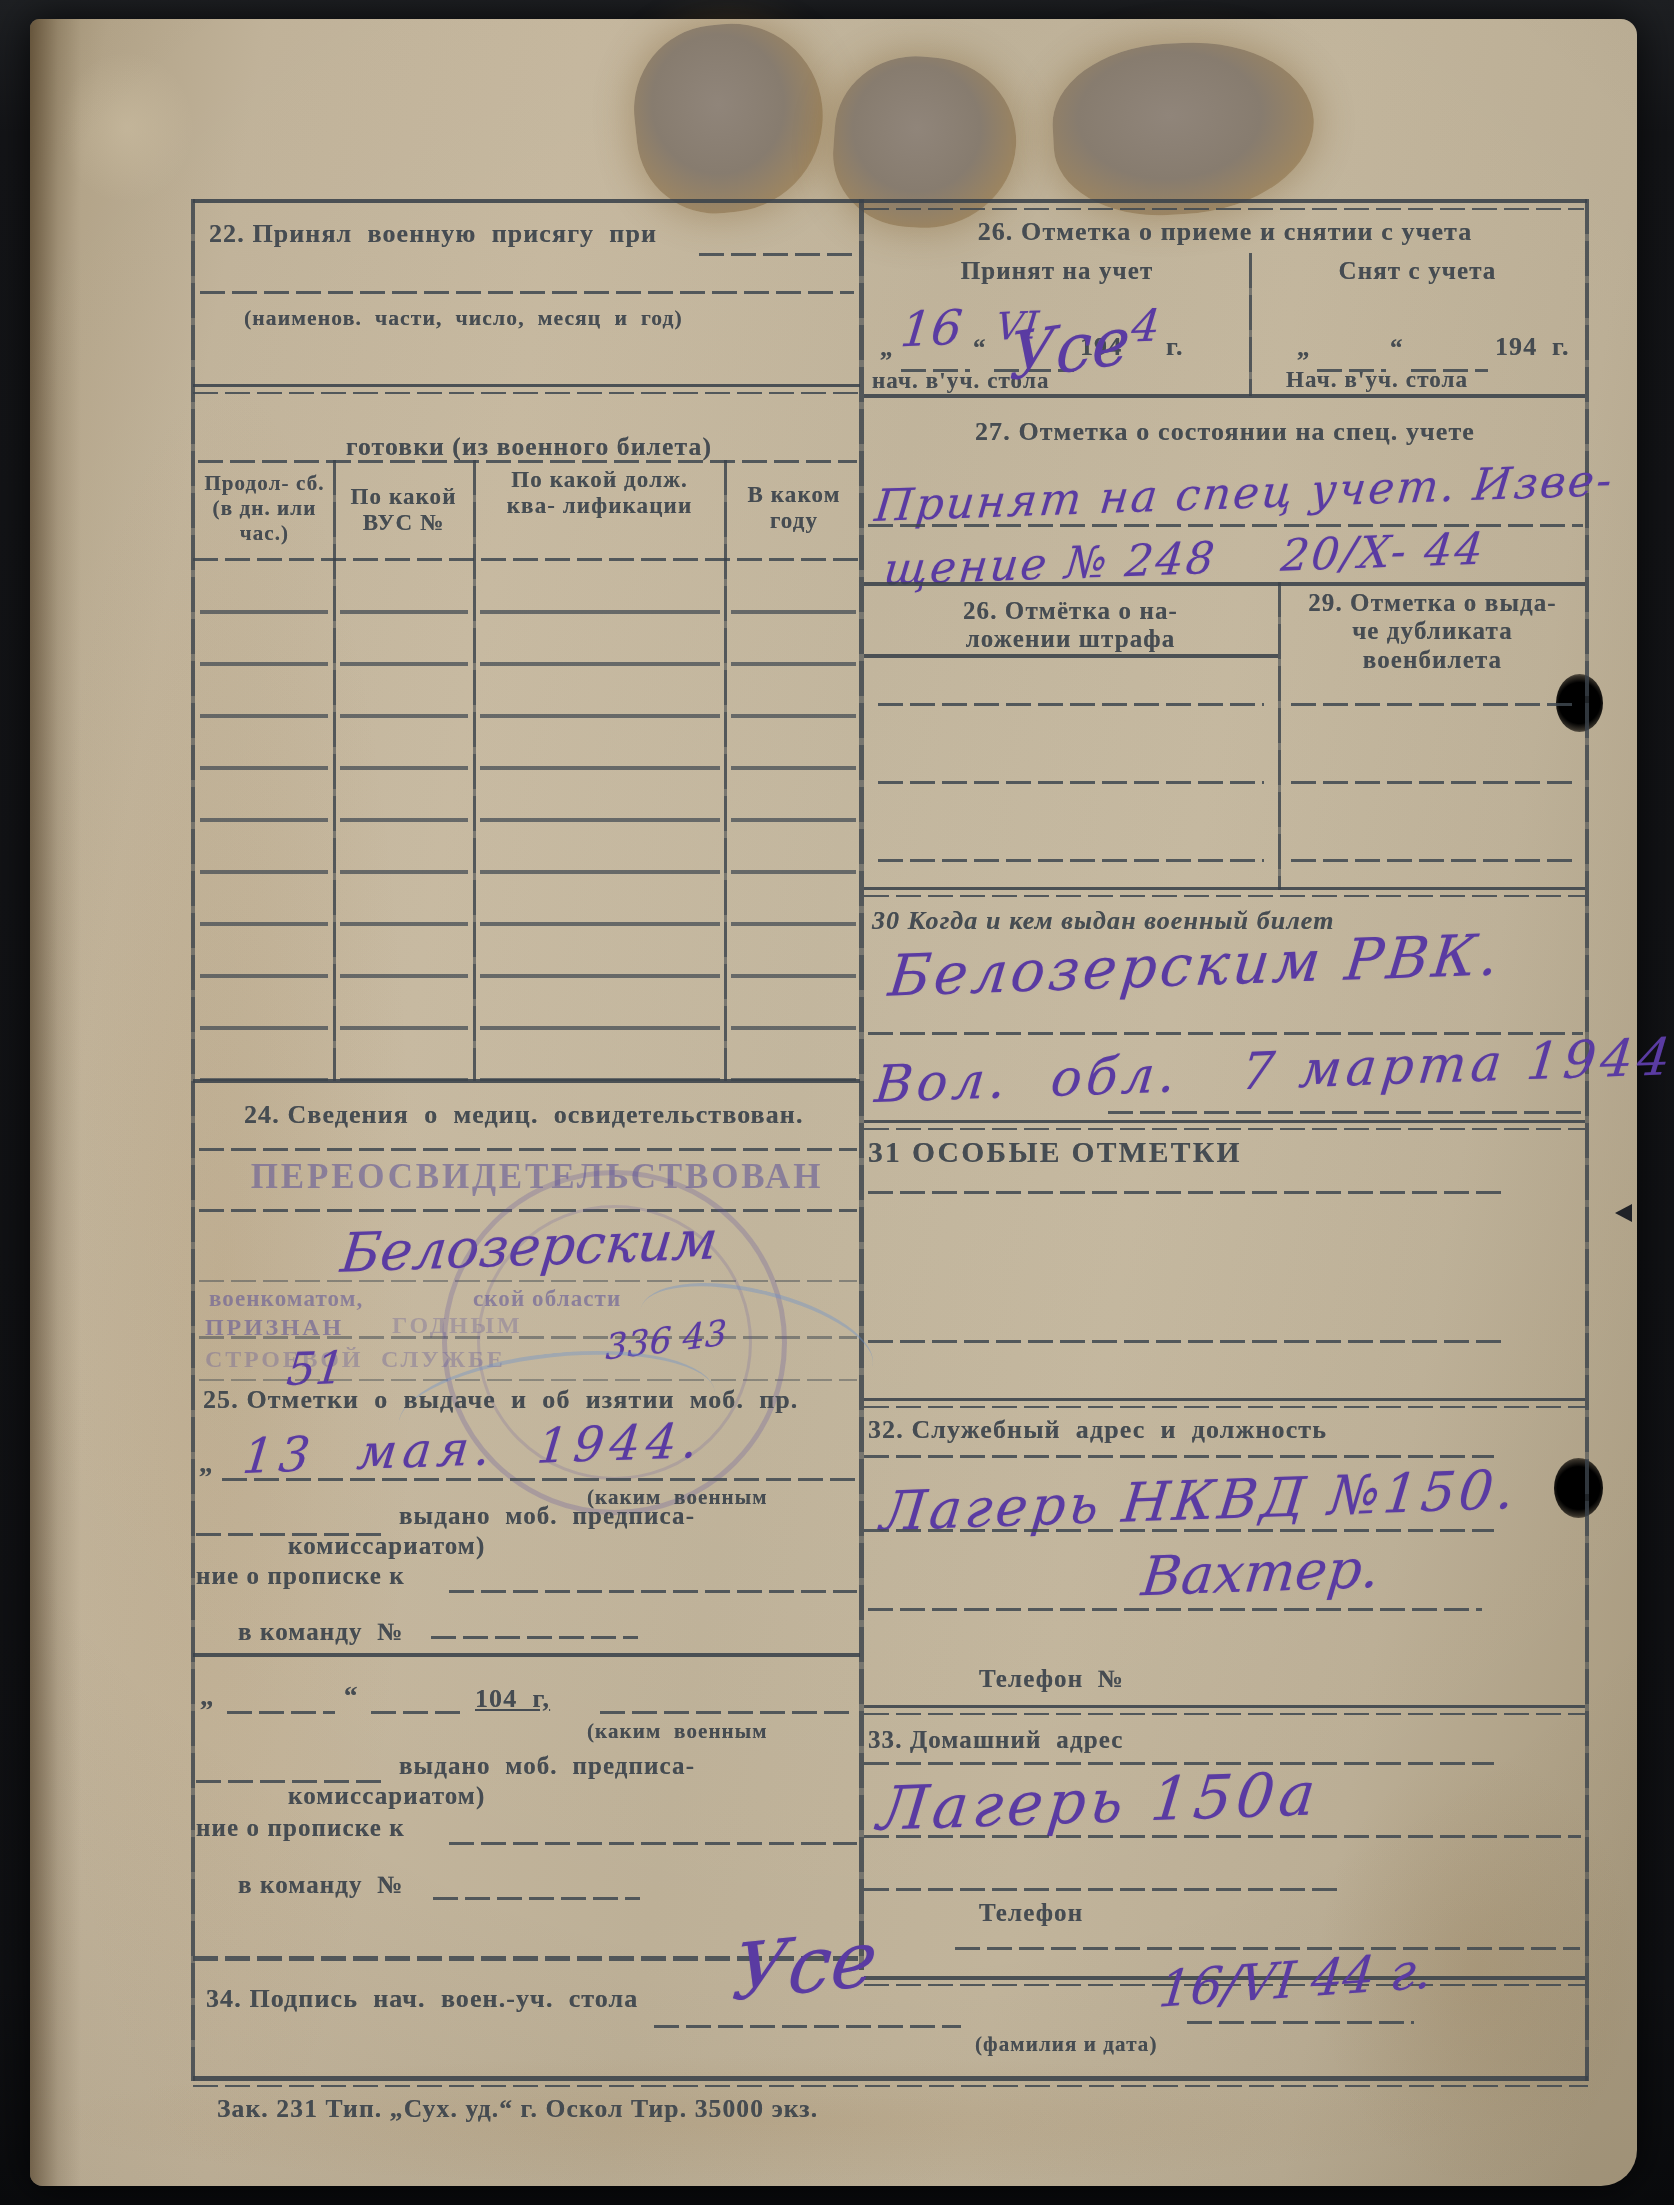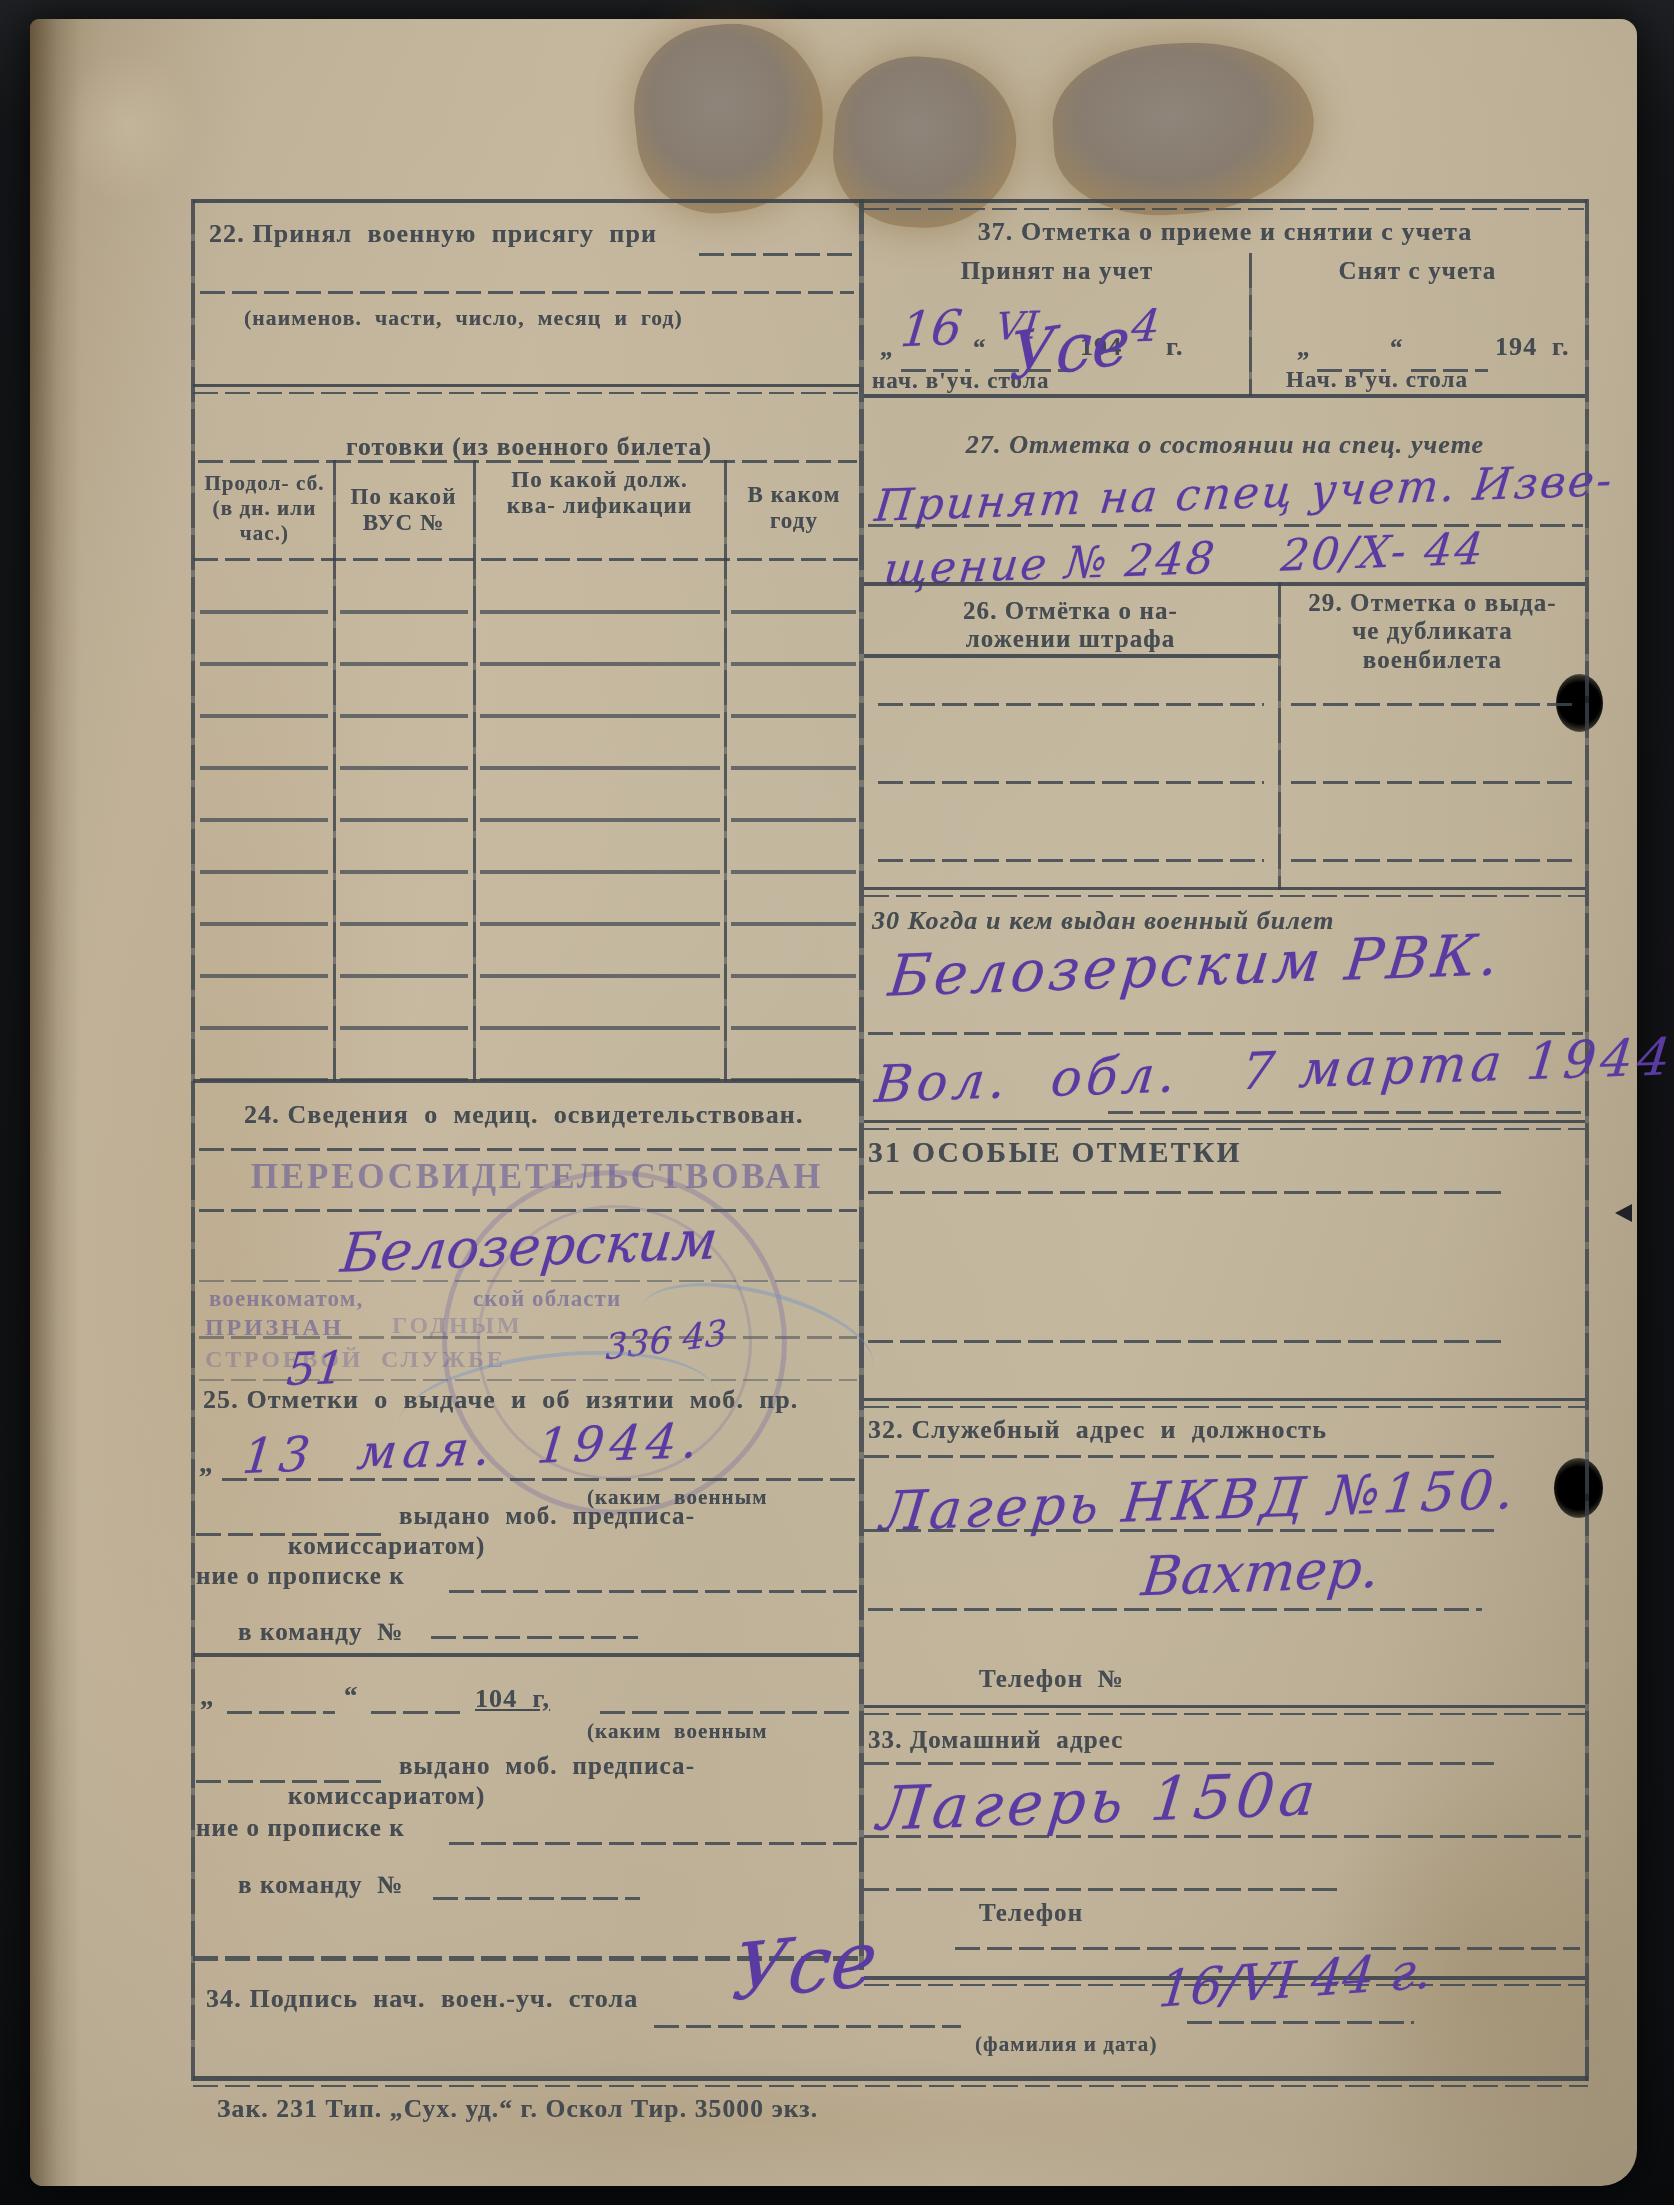--- a/index.html
+++ b/index.html
@@ -130,21 +130,21 @@
   <div class="pt" style="left:587px;top:1719px;font-size:21px;">(каким  военным</div>
   <div class="pt" style="left:399px;top:1752px;font-size:25px;">выдано  моб.  предписа-</div>
   <div class="ln d" style="left:196px;top:1780px;width:188px;height:2.8px;"></div>
   <div class="pt" style="left:288px;top:1782px;font-size:25px;">комиссариатом)</div>
   <div class="pt" style="left:196px;top:1814px;font-size:25px;">ние о прописке к</div>
   <div class="ln d" style="left:449px;top:1842px;width:408px;height:2.8px;"></div>
   <div class="pt" style="left:238px;top:1871px;font-size:25px;">в команду  №</div>
   <div class="ln d" style="left:433px;top:1897px;width:207px;height:2.8px;"></div>
   <div class="ln d" style="left:193px;top:1956px;width:667px;height:4.5px;"></div>
 
-  <div class="pt ptw" style="left:864px;top:217px;width:722px;font-size:26px;">37. Отметка  о приеме и  снятии  с  учета</div>
+  <div class="pt ptw" style="left:864px;top:217px;width:722px;font-size:26px;">26. Отметка  о приеме и  снятии  с  учета</div>
   <div class="pt ptw" style="left:864px;top:257px;width:386px;font-size:25px;">Принят на учет</div>
   <div class="pt ptw" style="left:1250px;top:257px;width:335px;font-size:25px;">Снят с учета</div>
   <div class="ln v" style="left:1249px;top:253px;width:3.4px;height:143px;"></div>
   <div class="pt" style="left:880px;top:334px;font-size:25px;">„</div>
   <div class="hw" style="left:901px;top:300px;font-size:48px;">16</div>
   <div class="ln d" style="left:901px;top:369px;width:69px;height:2.8px;"></div>
   <div class="pt" style="left:973px;top:334px;font-size:25px;">“</div>
   <div class="hw" style="left:996px;top:304px;font-size:38px;">VI</div>
   <div class="ln d" style="left:994px;top:369px;width:80px;height:2.8px;"></div>
   <div class="pt" style="left:1080px;top:332px;font-size:26px;">194</div>
@@ -154,21 +154,21 @@
   <div class="hw" style="left:1009px;top:311px;font-size:65px;transform:rotate(-8deg) skewX(-10deg);">Усе</div>
   <div class="pt" style="left:1297px;top:334px;font-size:25px;">„</div>
   <div class="ln d" style="left:1317px;top:369px;width:69px;height:2.8px;"></div>
   <div class="pt" style="left:1390px;top:334px;font-size:25px;">“</div>
   <div class="ln d" style="left:1411px;top:369px;width:77px;height:2.8px;"></div>
   <div class="pt" style="left:1495px;top:332px;font-size:26px;">194</div>
   <div class="pt" style="left:1552px;top:332px;font-size:26px;">г.</div>
   <div class="pt" style="left:1286px;top:367px;font-size:23px;">Нач. в'уч. стола</div>
   <div class="ln s" style="left:864px;top:394px;width:721px;height:4px;"></div>
 
-  <div class="pt ptw" style="left:864px;top:430px;width:722px;font-size:26px;font-style:italic;">27. Отметка  о  состоянии  на  спец.  учете</div>
+  <div class="pt ptw" style="left:864px;top:417px;width:722px;font-size:26px;">27. Отметка  о  состоянии  на  спец.  учете</div>
   <div class="hw" style="left:875px;top:467px;font-size:44px;letter-spacing:2.3px;">Принят на спец учет. Изве-</div>
   <div class="ln d" style="left:868px;top:524px;width:715px;height:3.4px;"></div>
   <div class="hw" style="left:884px;top:533px;font-size:44px;letter-spacing:2.3px;">щение № 248    20/X- 44</div>
   <div class="ln s" style="left:864px;top:582px;width:721px;height:4px;"></div>
 
   <div class="ln v" style="left:1278px;top:582px;width:3.4px;height:308px;"></div>
   <div class="pt ptw" style="left:865px;top:597px;width:411px;font-size:25px;">26. Отмётка о на-</div>
   <div class="pt ptw" style="left:865px;top:625px;width:411px;font-size:25px;">ложении штрафа</div>
   <div class="ln s" style="left:864px;top:654px;width:414px;height:4px;"></div>
   <div class="pt ptw" style="left:1282px;top:589px;width:301px;font-size:25px;">29. Отметка о выда-</div>

